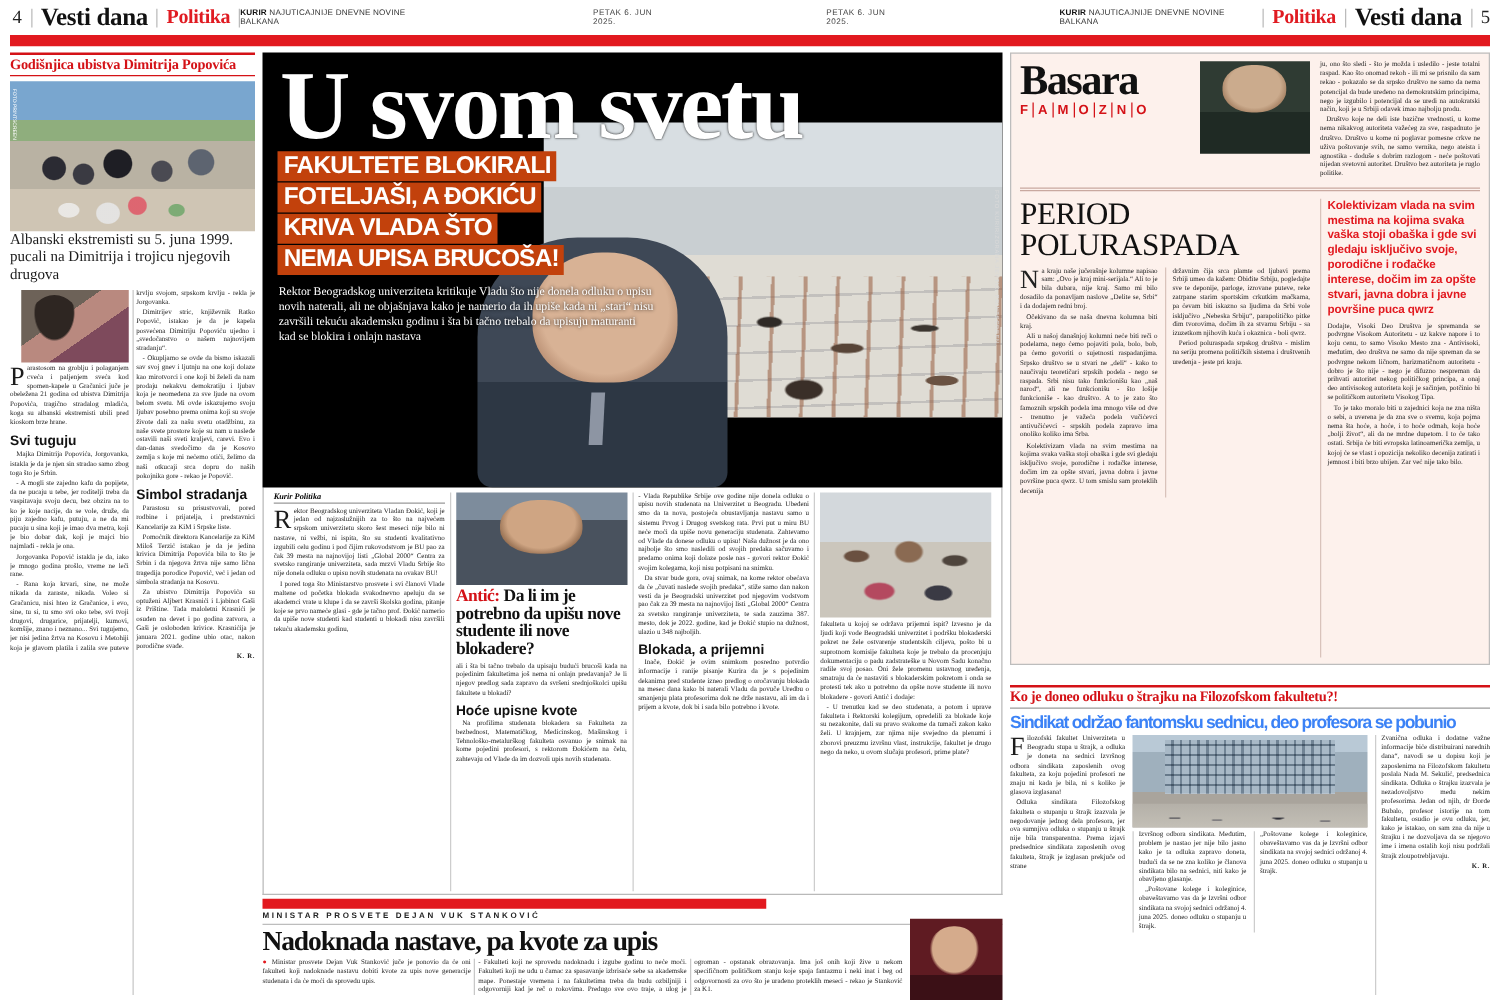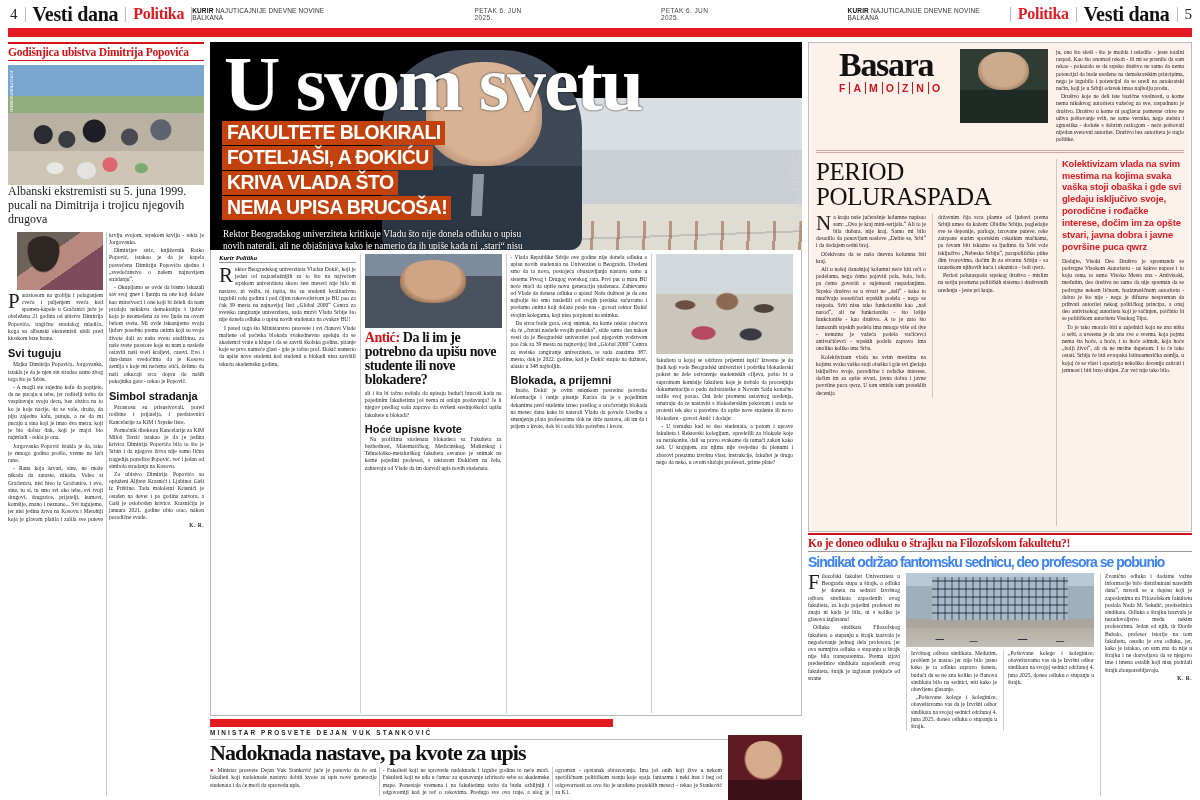--- a/index.html
+++ b/index.html
@@ -93,21 +93,21 @@
     background: linear-gradient(145deg,#6d6258 0 38%, #b9897f 38% 62%, #7e4a5c 62% 100%);
     position: relative;
   }
   .photo.mourner::after{
     content:""; position:absolute; left:8%; top:8%; width:46%; height:70%;
     background: radial-gradient(ellipse at 50% 35%, #2e2622 0 55%, transparent 60%);
     border-radius:50% 50% 40% 40%;
   }
 
   
-  .hero { background: #000; position: relative; height: 208px; flex: 0 0 auto; overflow: hidden; }
+  .hero { background: #000; position: relative; height: 348px; flex: 0 0 auto; overflow: hidden; }
   .hero-photo {
     position: absolute; right: 0; top: 56px; width: 62%; height: 236px;
     background:
       linear-gradient(#d8dee2 0 22%, #c9cfd2 22% 45%, #dfdcd4 45% 100%);
     overflow: hidden;
   }
   .hero-photo::before {
     content:""; position:absolute; inset:0;
     background:
       repeating-linear-gradient(92deg, rgba(150,90,60,.55) 0 3px, transparent 3px 26px) ,
@@ -217,21 +217,21 @@
     background: linear-gradient(#5f1b22 0 45%, #3b1016 45% 100%);
   }
   .photo.speaker::after{
     content:""; position:absolute; left:20%; top:6%; width:56%; height:40%;
     background: radial-gradient(ellipse at 50% 45%, #d5ab8c 0 60%, transparent 68%);
     border-radius: 48%;
   }
 
   
   .basara-box { border: 1px solid #bdbdbd; background: #fdf1ec; padding: 6px 7px 5px 7px; display:flex; flex-direction:column; }
-  .basara-top { display: flex; gap: 8px; margin-left: 23px; }
+  .basara-top { display: flex; gap: 8px; }
   .basara-brand { flex: 0 0 auto; }
   .basara-name {
     font-family: "Liberation Serif", serif; font-weight: bold;
     font-size: 34px; letter-spacing: -1.3px; color: #111; line-height: .92;
   }
   .famozno { display: flex; gap: 3px; margin-top: 2px; }
   .famozno span {
     font-family: "Liberation Sans", sans-serif; font-weight: bold;
     font-size: 10.5px; color: #d41217; letter-spacing: 1px;
     border-right: 1px solid #d41217; padding-right: 3px;
@@ -251,21 +251,21 @@
   .period-head {
     font-family: "Liberation Serif", serif; font-size: 25px; line-height: 1.0;
     letter-spacing: -0.4px; color: #111; margin-bottom: 5px;
   }
   .pullquote-red {
     font-family: "Liberation Sans", sans-serif; font-weight: bold;
     font-size: 9.3px; line-height: 1.28; color: #e2191f; letter-spacing: -0.1px;
   }
   .bodytext.beige { color: #222; }
 
-  .strike-box { margin-top: 1px; border-top: 2px solid #d41217; padding-top: 2px; flex:1; display:flex; flex-direction:column; min-height:0;}
+  .strike-box { margin-top: 16px; border-top: 2px solid #d41217; padding-top: 2px; flex:1; display:flex; flex-direction:column; min-height:0;}
   .strike-kicker {
     color: #d41217; font-family: "Liberation Serif", serif; font-weight: bold;
     font-size: 11.5px; letter-spacing: -0.3px; border-bottom: 1px solid #9a9a9a;
     padding-bottom: 2px; margin-bottom: 3px;
   }
   .strike-head {
     font-family: Liberation Sans, sans-serif; font-weight: bold;
     font-size: 14px; line-height: 1.0; letter-spacing: -1px; color: #3b82f6; margin-bottom: 4px;
   }
   .photo.building {

